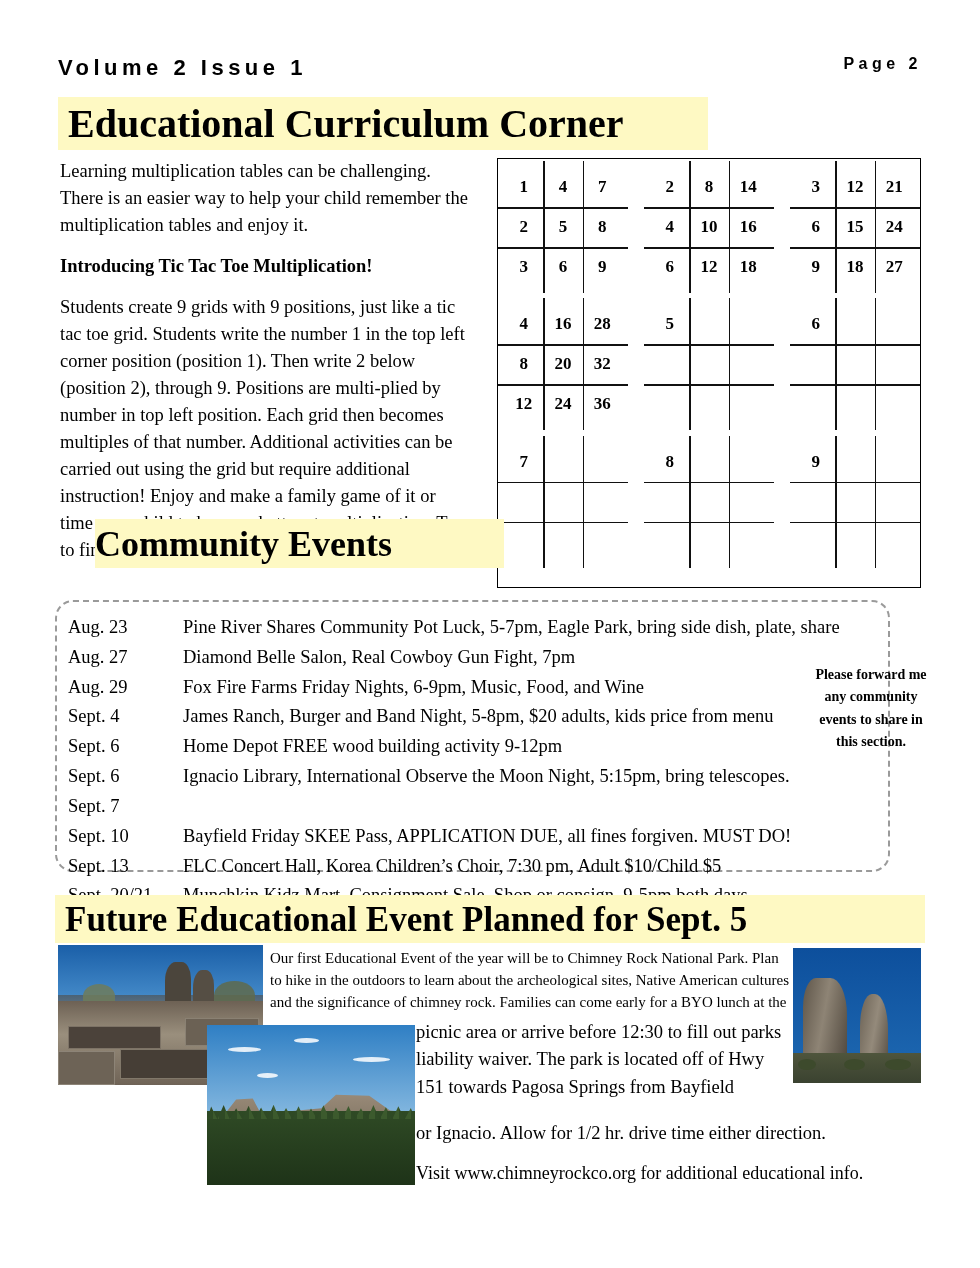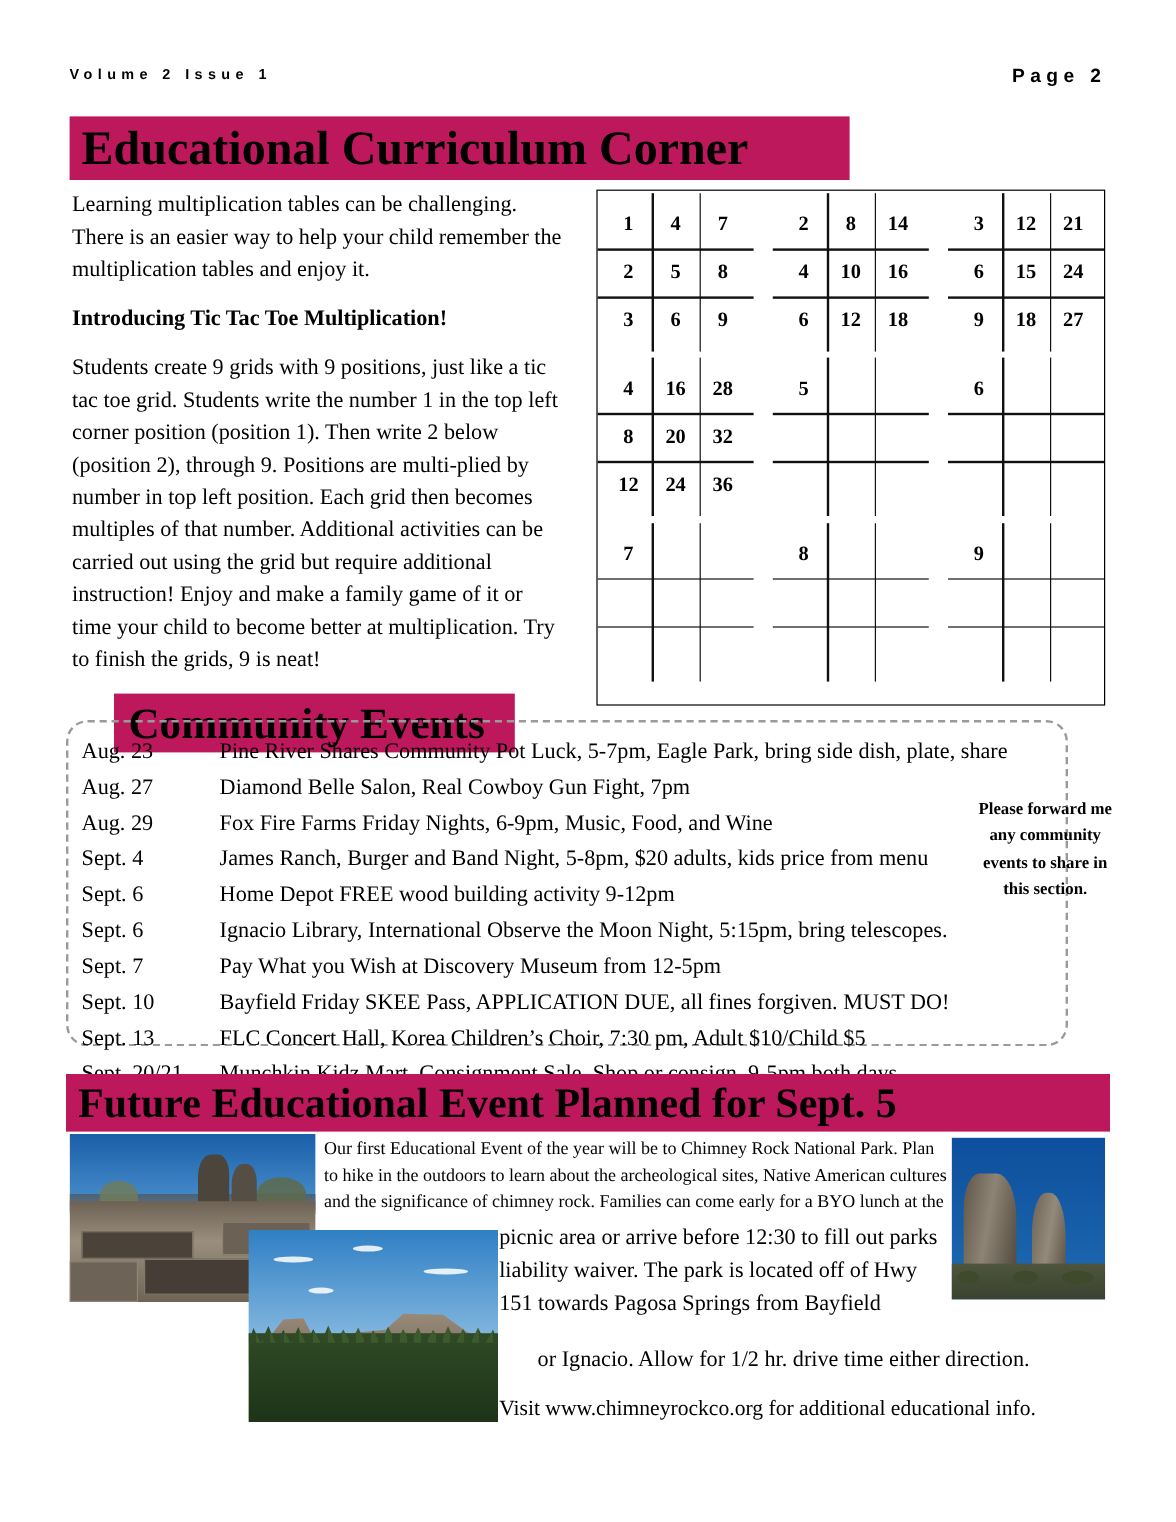--- a/index.html
+++ b/index.html
@@ -15,47 +15,47 @@
   }
   .page { position: relative; width: 980px; height: 1268px; }
 
   
   .masthead {
     position: absolute; left: 0; top: 55px; width: 980px; height: 34px;
   }
   .vol-text {
     position: absolute; left: 58px; top: 0;
     font-family: "Liberation Sans", sans-serif;
-    font-weight: bold; font-size: 12px; letter-spacing: 4.5px;
+    font-weight: bold; font-size: 22px; letter-spacing: 4.5px;
     color: #000;
   }
   .page-num {
     position: absolute; right: 58px; top: 0;
     font-family: "Liberation Sans", sans-serif;
     font-weight: bold; font-size: 16px; letter-spacing: 4.5px;
     color: #000;
   }
 
   
   .banner {
     position: absolute;
-    background: #be185d;
+    background: #fef9c3;
     display: flex; align-items: center;
   }
   .banner-title {
     font-family: "Liberation Serif", serif;
     font-weight: bold;
     color: #000;
     line-height: 1;
     white-space: nowrap;
   }
   #banner-curriculum { left: 58px; top: 97px; width: 650px; height: 53px; padding-left: 10px; }
   #banner-curriculum .banner-title { font-size: 40px; }
 
-  #banner-community { left: 95px; top: 578px; width: 334px; height: 49px; padding-left: 12px; }
+  #banner-community { left: 95px; top: 519px; width: 409px; height: 49px; }
   #banner-community .banner-title { font-size: 36px; }
 
   #banner-future { left: 55px; top: 895px; width: 870px; height: 48px; padding-left: 10px; }
   #banner-future .banner-title { font-size: 35px; }
 
   
   .curr-col {
     position: absolute; left: 60px; top: 158px; width: 420px;
     font-size: 18.5px; line-height: 1.46; text-align: left;
   }
@@ -116,21 +116,21 @@
   .future-body {
     position: absolute; left: 270px; top: 947px; width: 520px;
     font-size: 15px; line-height: 1.48;
   }
   .fe-text2 {
     position: absolute; left: 416px; top: 1019px; width: 378px;
     font-size: 18.5px; line-height: 1.48;
   }
   .fe-text3 {
     position: absolute; left: 416px; top: 1120px; width: 500px;
-    font-size: 18.5px; line-height: 1.48; padding-left: 32px;
+    font-size: 18.5px; line-height: 1.48;
   }
   .fe-visit {
     position: absolute; left: 416px; top: 1160px; width: 520px;
     font-size: 18px; line-height: 1.48;
   }
 
   .caption-chimney {
     position: absolute; left: 40px; top: 1100px; width: 175px;
     text-align: center;
     font-family: "Liberation Serif", serif;
@@ -413,21 +413,20 @@
       <div class="ev-row">
         <div class="ev-date">Sept. 6</div>
         <div class="ev-desc">Home Depot FREE wood building activity 9-12pm</div>
       </div>
       <div class="ev-row">
         <div class="ev-date">Sept. 6</div>
         <div class="ev-desc">Ignacio Library, International Observe the Moon Night, 5:15pm, bring telescopes.</div>
       </div>
       <div class="ev-row">
         <div class="ev-date">Sept. 7</div>
-        <div class="ev-desc">Pay What you Wish at Discovery Museum from 12-5pm</div>
       </div>
       <div class="ev-row">
         <div class="ev-date">Sept. 10</div>
         <div class="ev-desc">Bayfield Friday SKEE Pass, APPLICATION DUE, all fines forgiven. MUST DO!</div>
       </div>
       <div class="ev-row">
         <div class="ev-date">Sept. 13</div>
         <div class="ev-desc">FLC Concert Hall, Korea Children’s Choir, 7:30 pm, Adult $10/Child $5</div>
       </div>
       <div class="ev-row">

